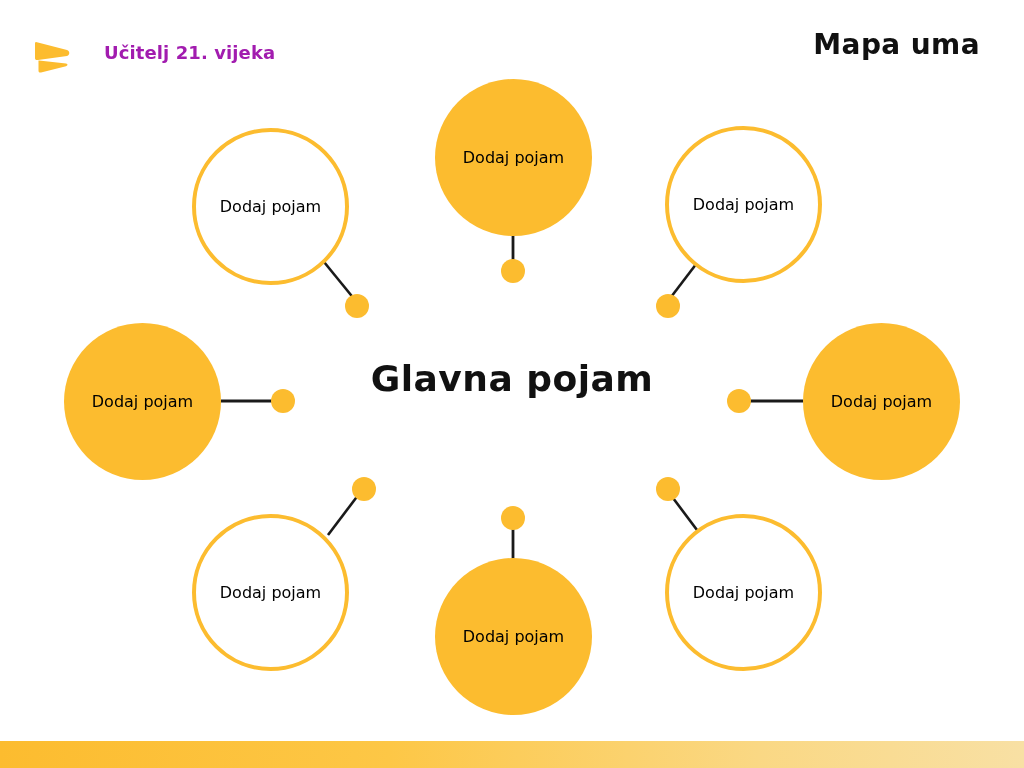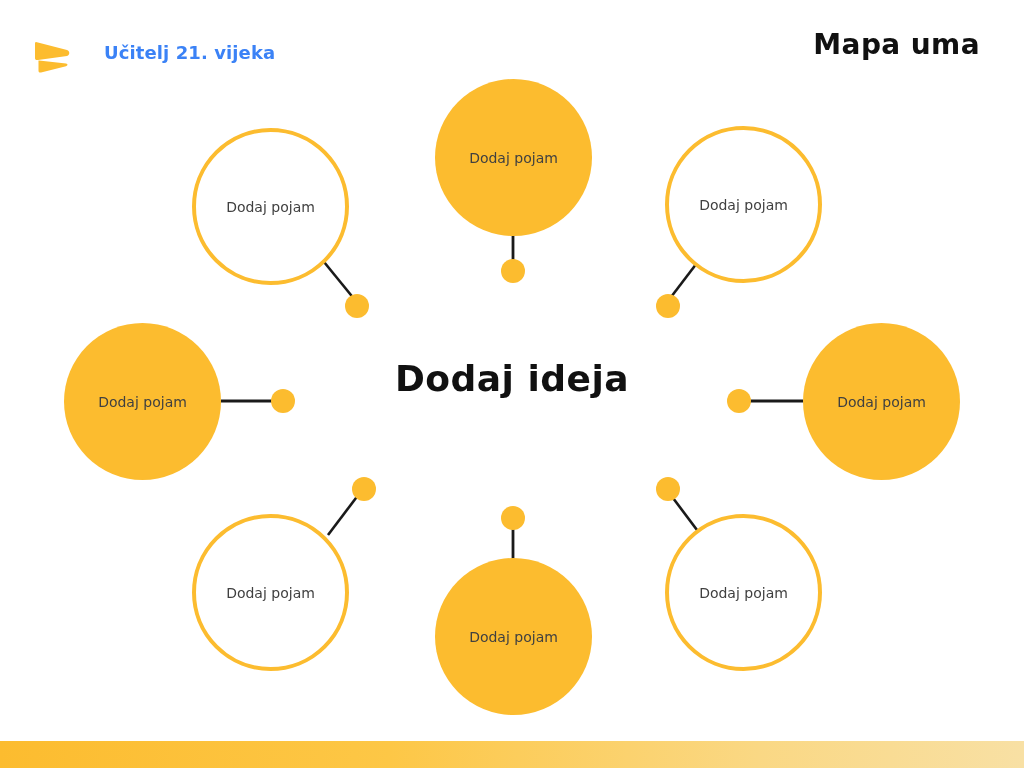--- a/index.html
+++ b/index.html
@@ -23,21 +23,21 @@
     width: 48px;
     height: 34px;
   }
   #header-title {
     position: absolute;
     left: 104px;
     top: 42px;
     font-family: "DejaVu Sans", sans-serif;
     font-size: 18px;
     font-weight: bold;
-    color: #3b82f6;
+    color: #a21caf;
     letter-spacing: 0.1px;
     white-space: nowrap;
     text-align: right;
   }
   #slide-title {
     position: absolute;
     right: 44px;
     top: 28px;
     font-family: "DejaVu Sans", sans-serif;
     font-size: 28px;
@@ -65,22 +65,22 @@
   .node {
     position: absolute;
     border-radius: 50%;
     box-sizing: border-box;
     display: flex;
     align-items: center;
     justify-content: center;
   }
   .node-label {
     font-family: "DejaVu Sans", sans-serif;
-    font-size: 14px;
-    color: #404040;
+    font-size: 16px;
+    color: #000000;
     white-space: nowrap;
     line-height: 1;
   }
   .node.filled {
     background: #fcbc2f;
     border: none;
   }
   .node.outline {
     background: #ffffff;
     border: 4px solid #fcbc2f;
@@ -197,15 +197,15 @@
 </div>
 
 <div class="node filled" style="left:435px; top:558px; width:157px; height:157px;">
   <span class="node-label">Dodaj pojam</span>
 </div>
 
 <div class="node outline shadow-right" style="left:665px; top:514px; width:157px; height:157px;">
   <span class="node-label">Dodaj pojam</span>
 </div>
 
-<div id="central-idea">Dodaj ideja</div>
+<div id="central-idea">Glavna pojam</div>
 
 <div id="footer-bar"></div>
 
 </body></html>

